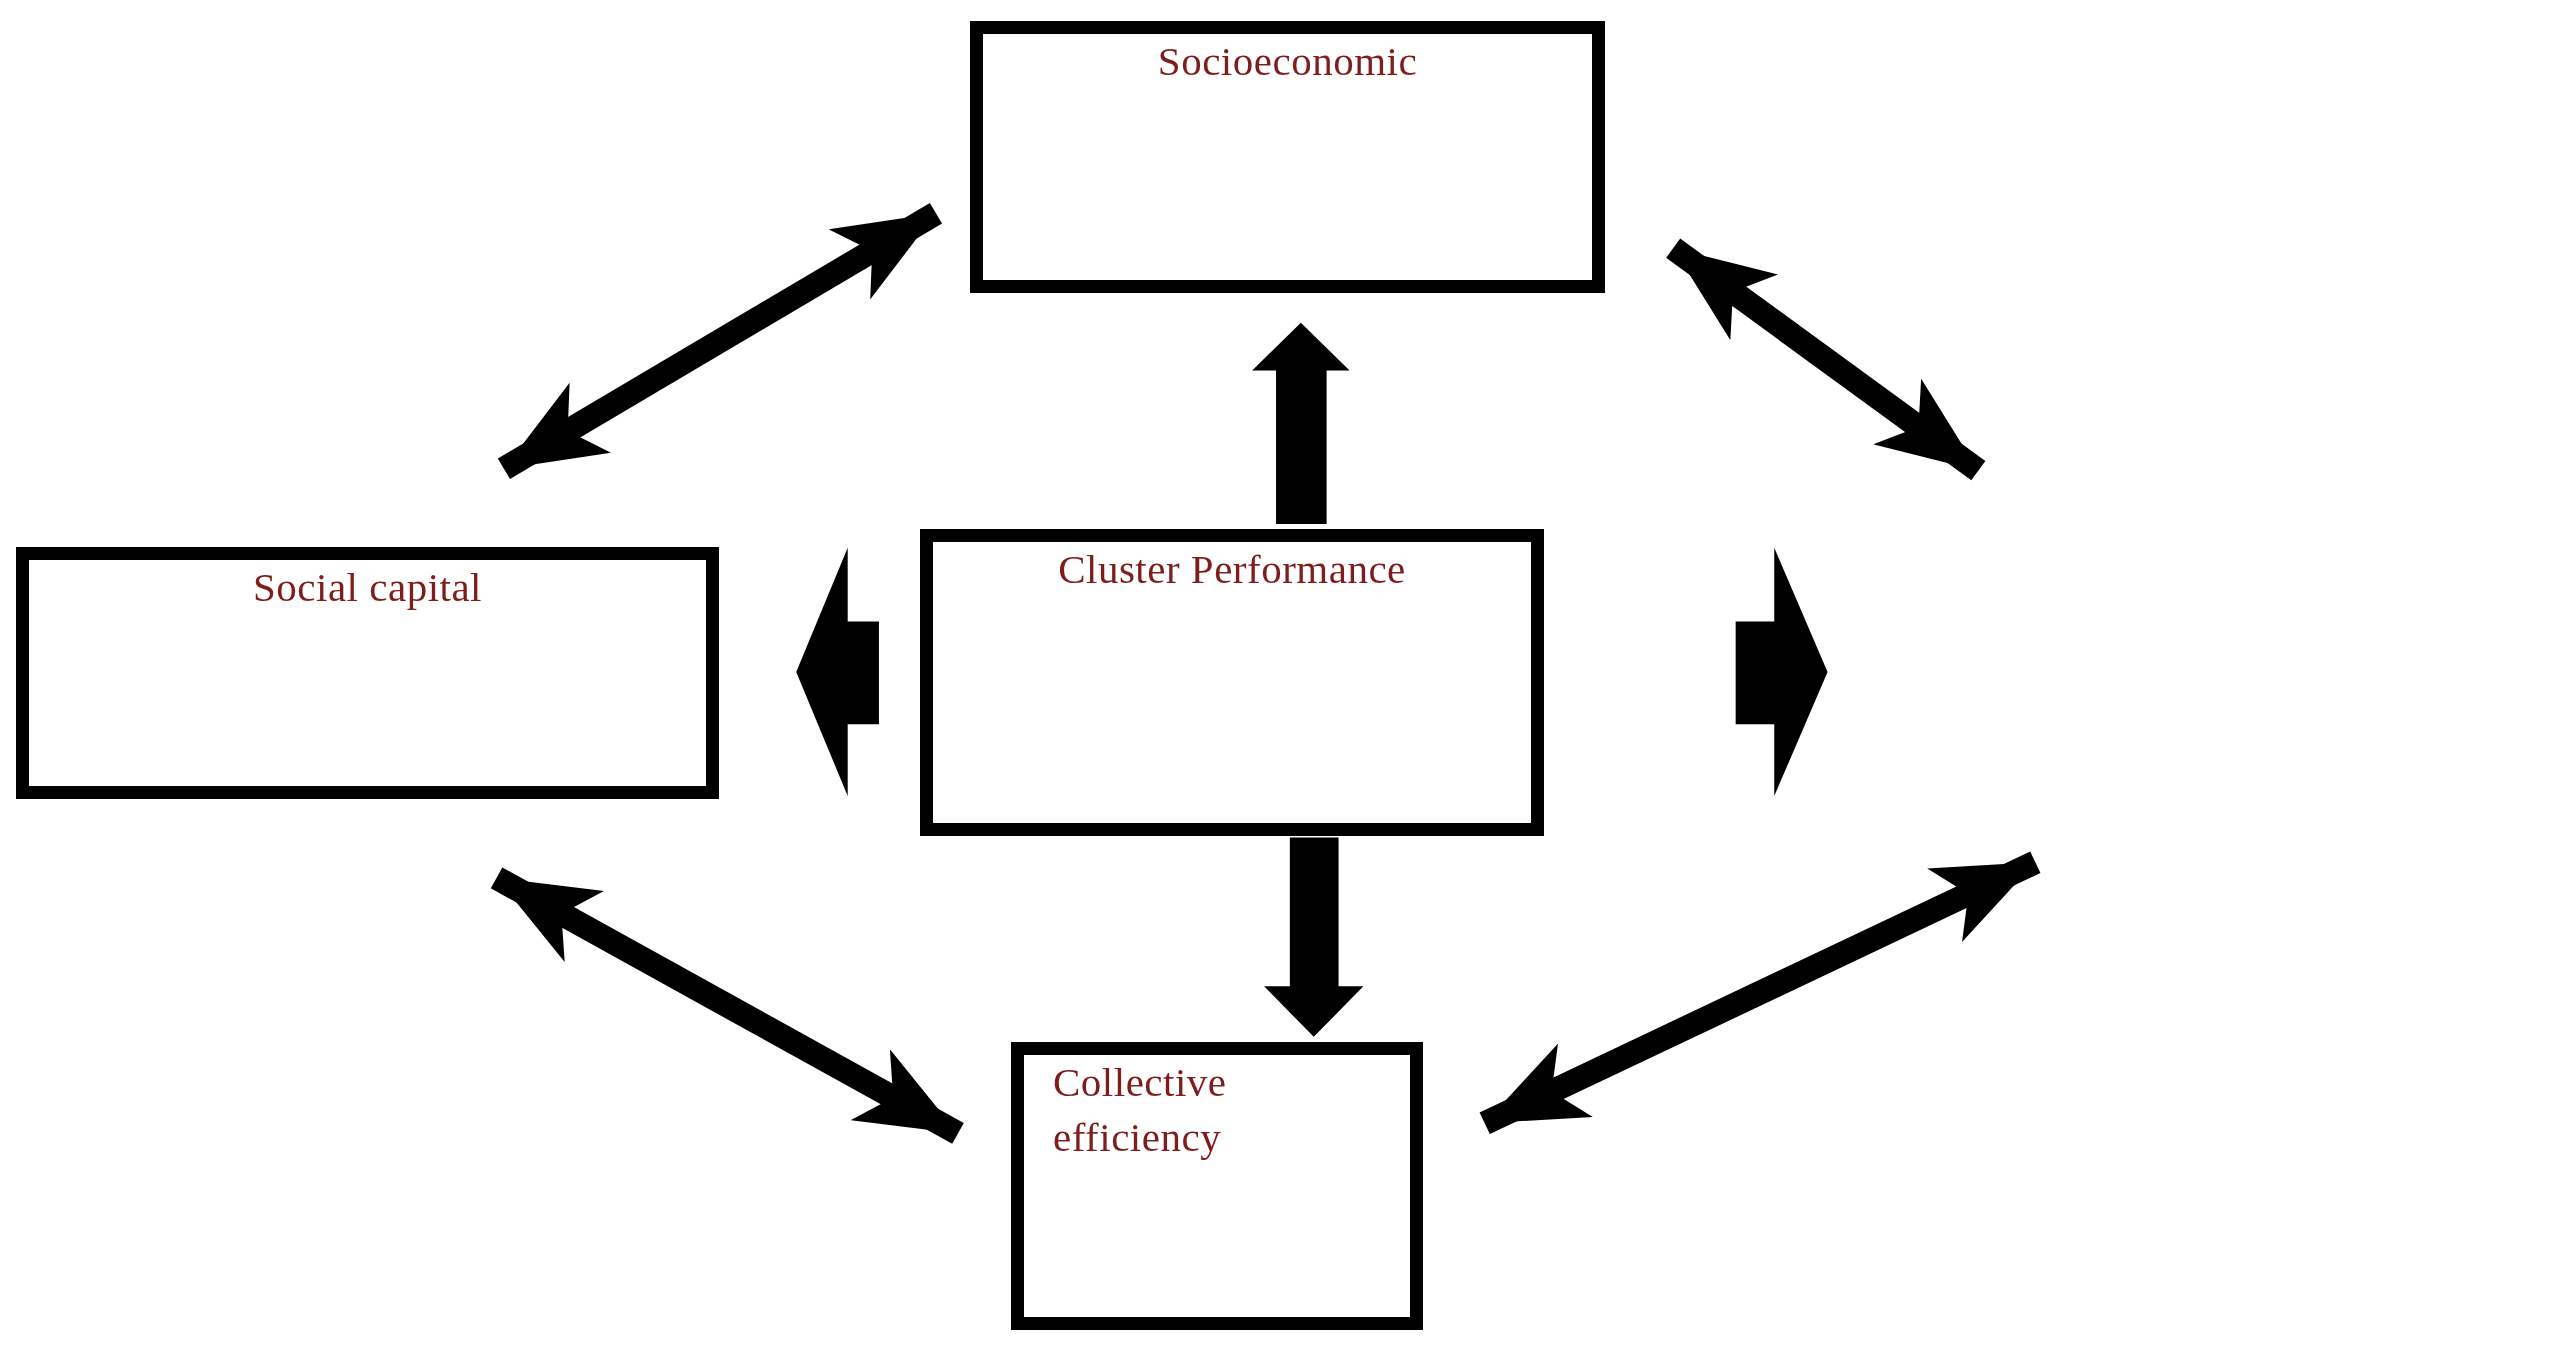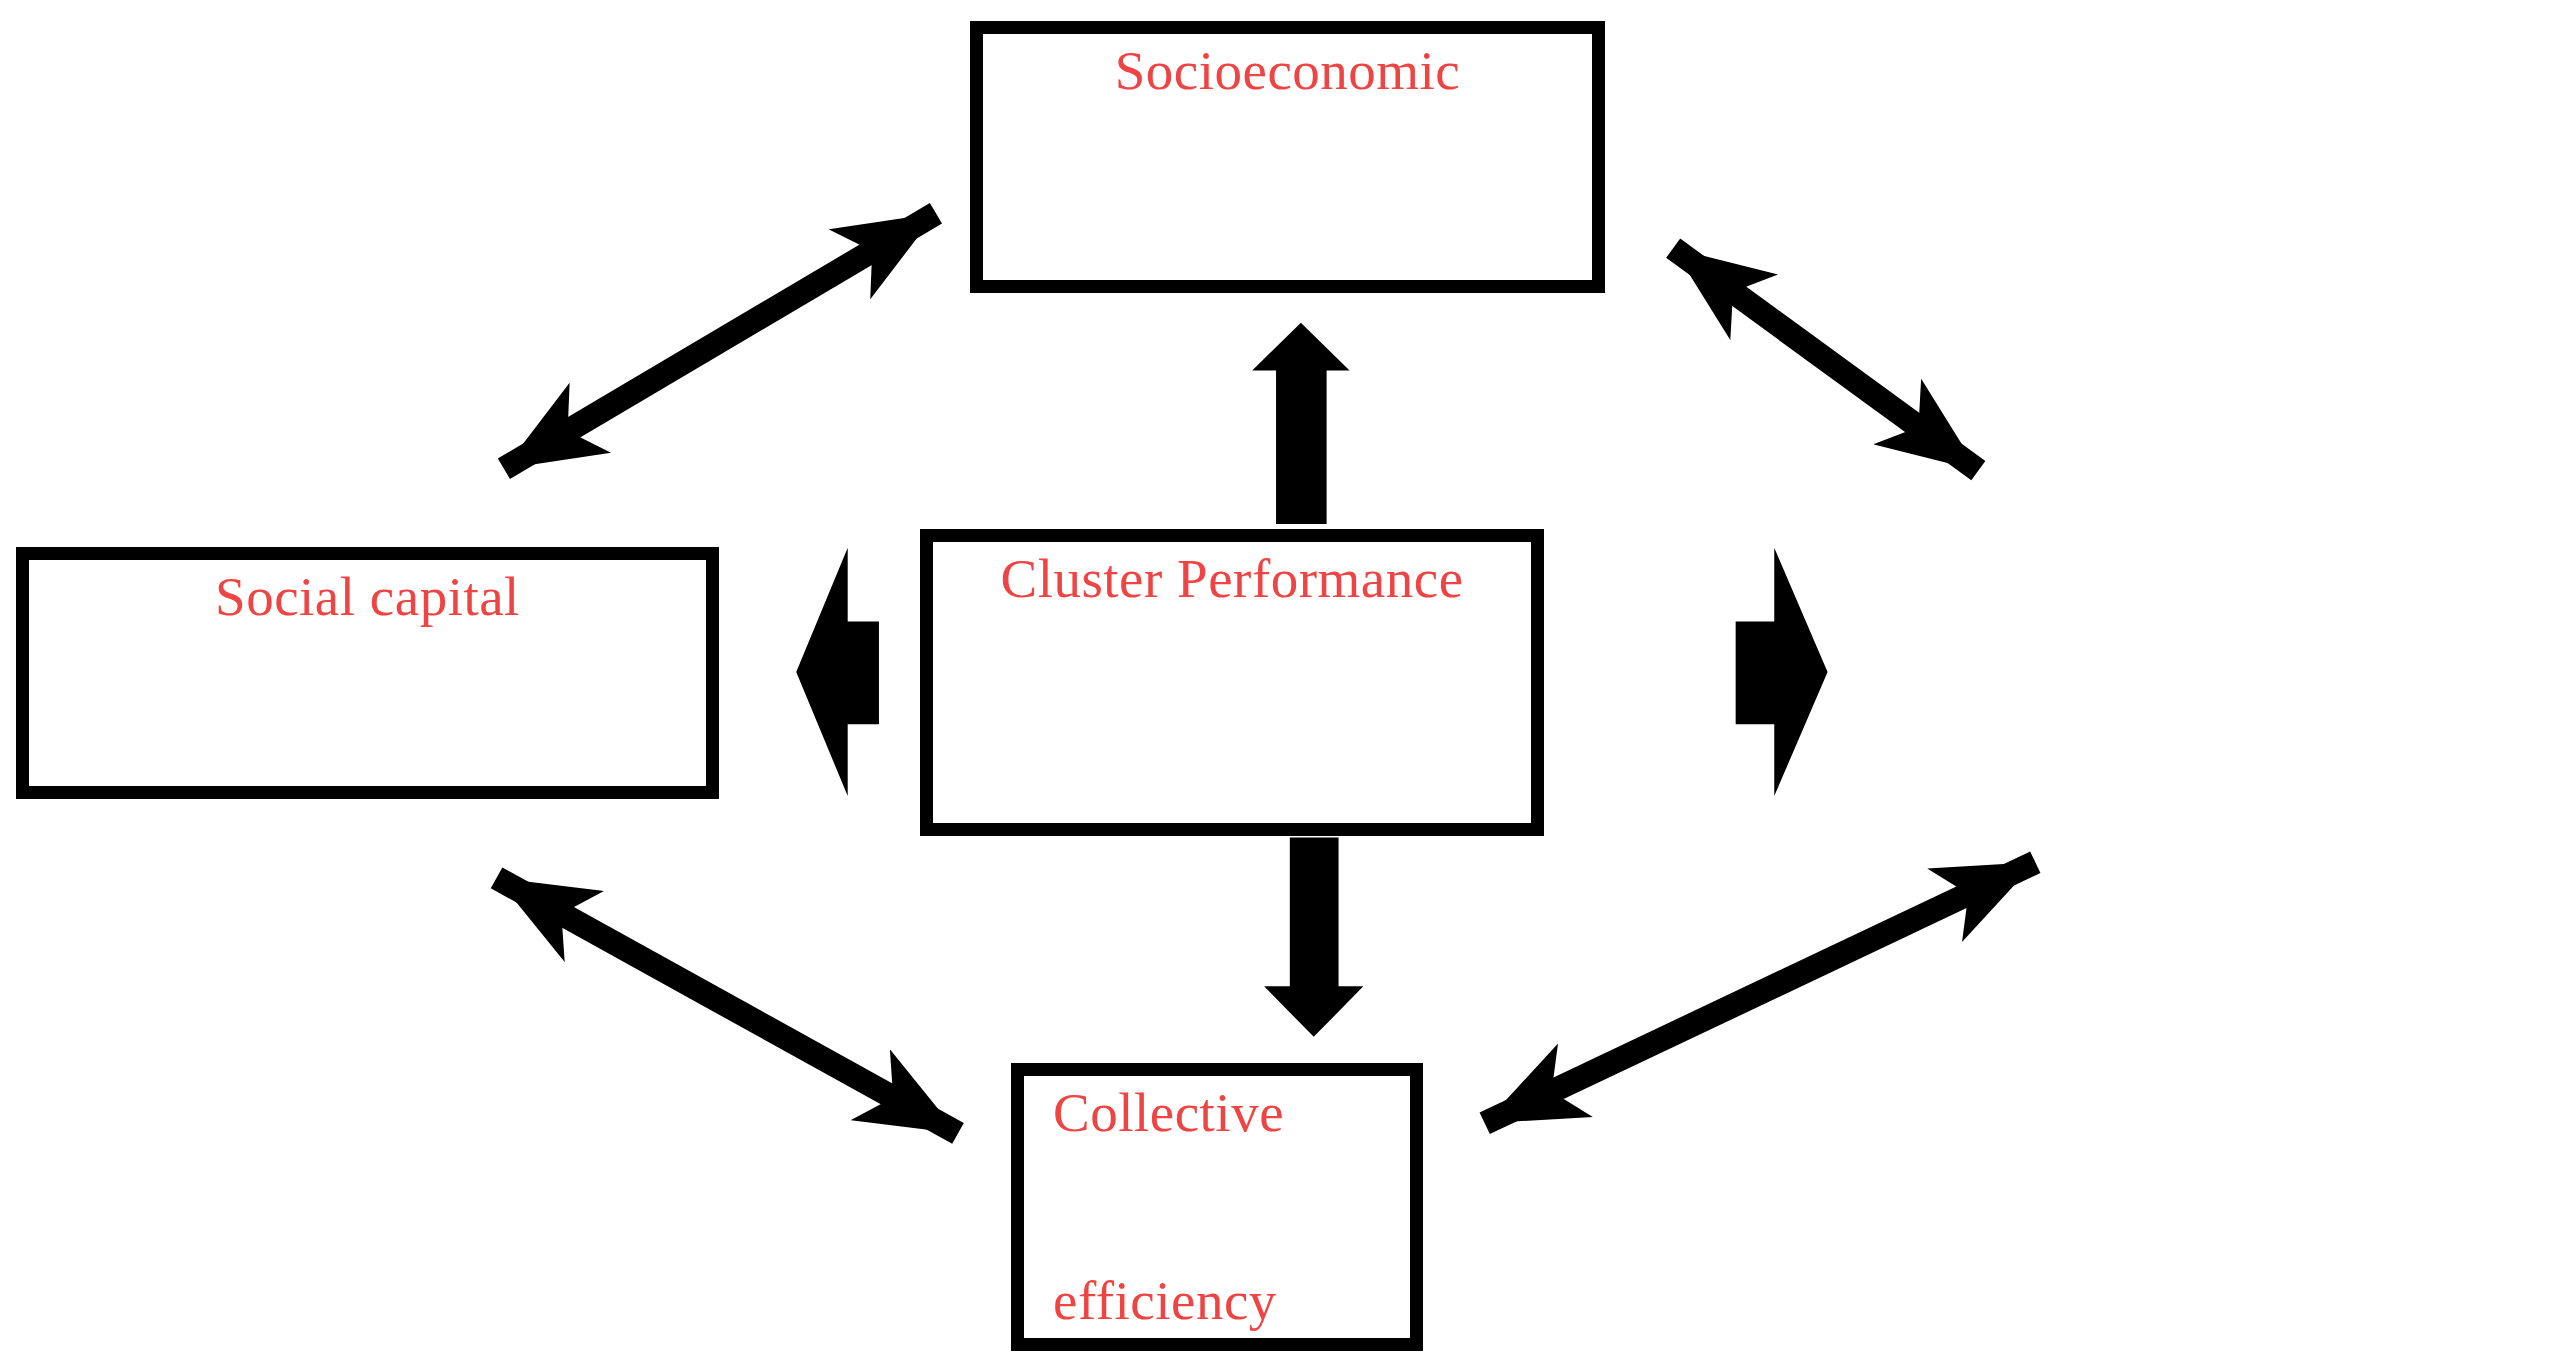--- a/index.html
+++ b/index.html
@@ -17,34 +17,34 @@
     width: 2576px; height: 1354px;
   }
   .node {
     position: absolute;
     box-sizing: border-box;
     background: #ffffff;
     border: 13.8px solid #000000;
     display: flex;
     flex-direction: column;
     align-items: center;
-    justify-content: space-between;
+    justify-content: flex-start;
     text-align: center;
-    font-size: 55px;
+    font-size: 41px;
     line-height: 1.35;
-    color: #ef4444;
+    color: #7f1d1d;
     letter-spacing: 0.5px;
   }
   .node span { display: block; }
   #node-socioeconomic { left: 970px; top: 21px;  width: 635px; height: 272px; }
   #node-social        { left: 16px;   top: 547px; width: 703px; height: 252px; }
   #node-cluster       { left: 920px; top: 529px; width: 624px; height: 307px; }
   #node-msmes         { left: 1877px; top: 518px; width: 679px; height: 304px; padding-right: 257px; }
   #node-collective    { left: 1011px; top: 1042px; width: 412px; height: 288px;
-                        align-items: flex-start; text-align: left; padding-left: 29px; margin-top: 21px; }
+                        align-items: flex-start; text-align: left; padding-left: 29px; }
 </style>
 </head>
 <body>
 
 <div class="canvas">
 
   <svg class="arrow-layer" viewBox="0 0 2802 1473" xmlns="http://www.w3.org/2000/svg">
     <defs>
       <marker id="ah" viewBox="0 0 4.2 3.4" markerWidth="4.2" markerHeight="3.4" refX="4.2" refY="1.7" orient="auto-start-reverse" markerUnits="strokeWidth">
         <path d="M0,0 L4.2,1.7 L0,3.4 L1.1,1.7 Z" fill="#000000"></path>

